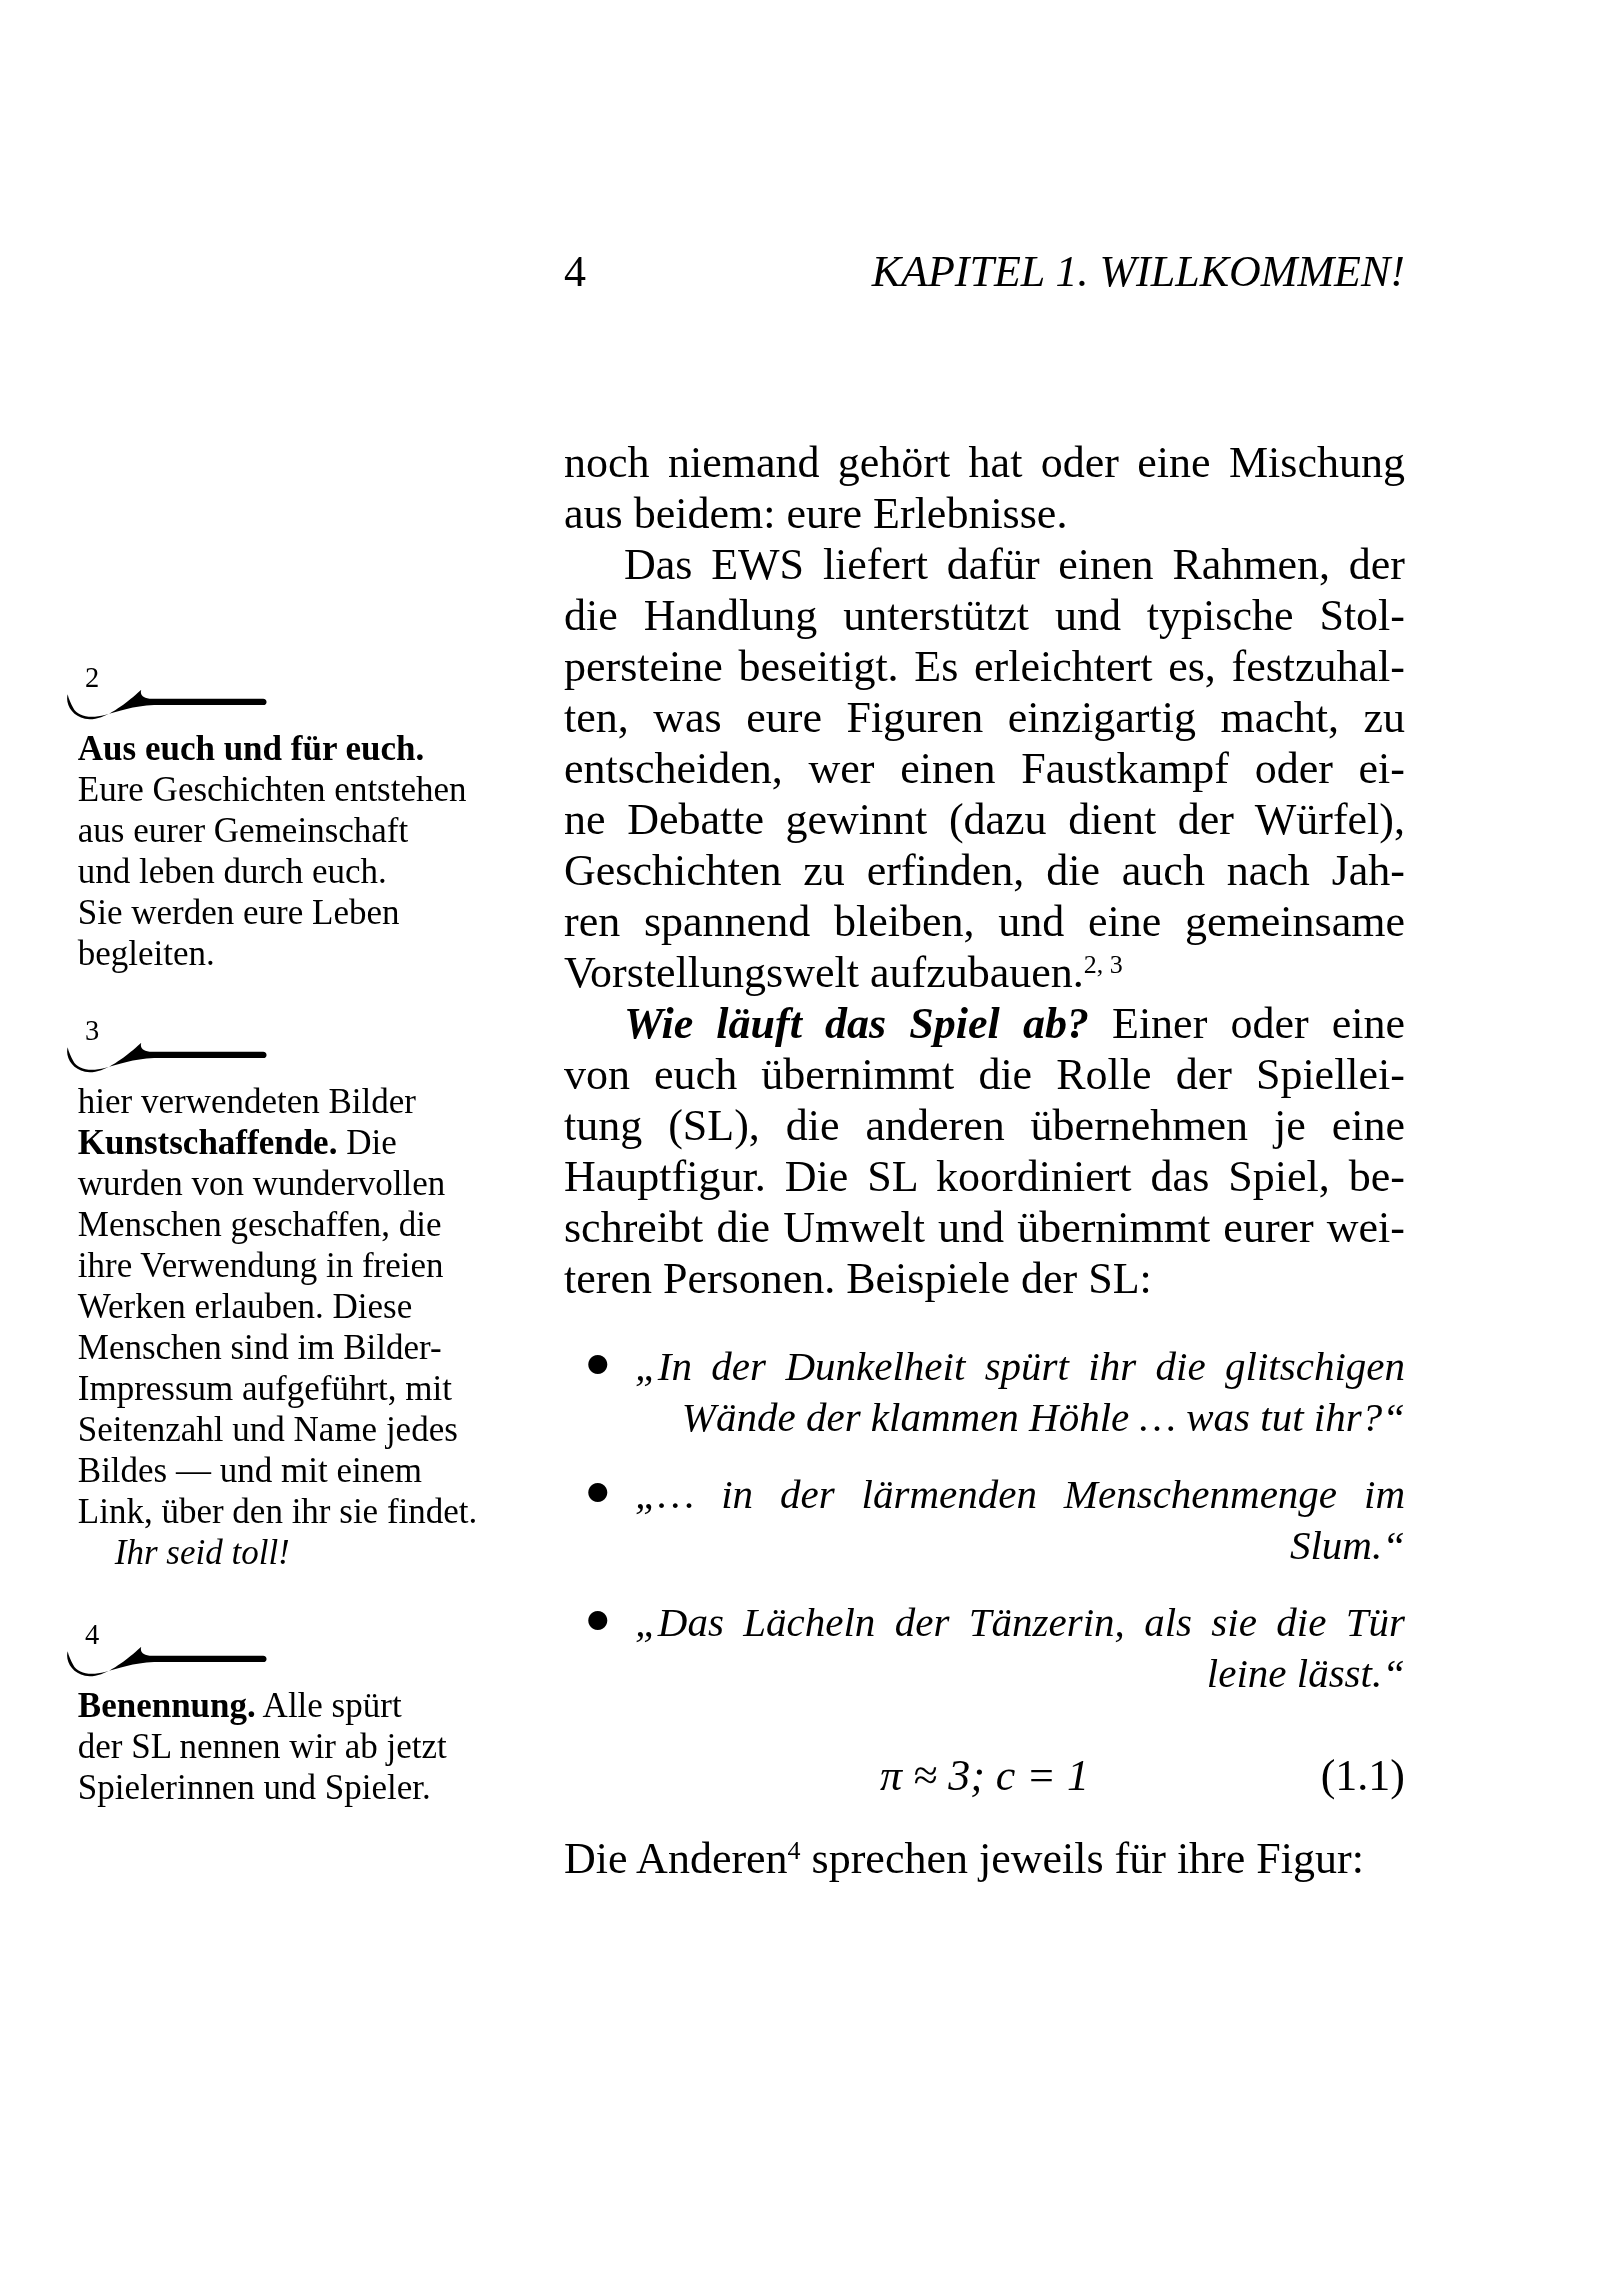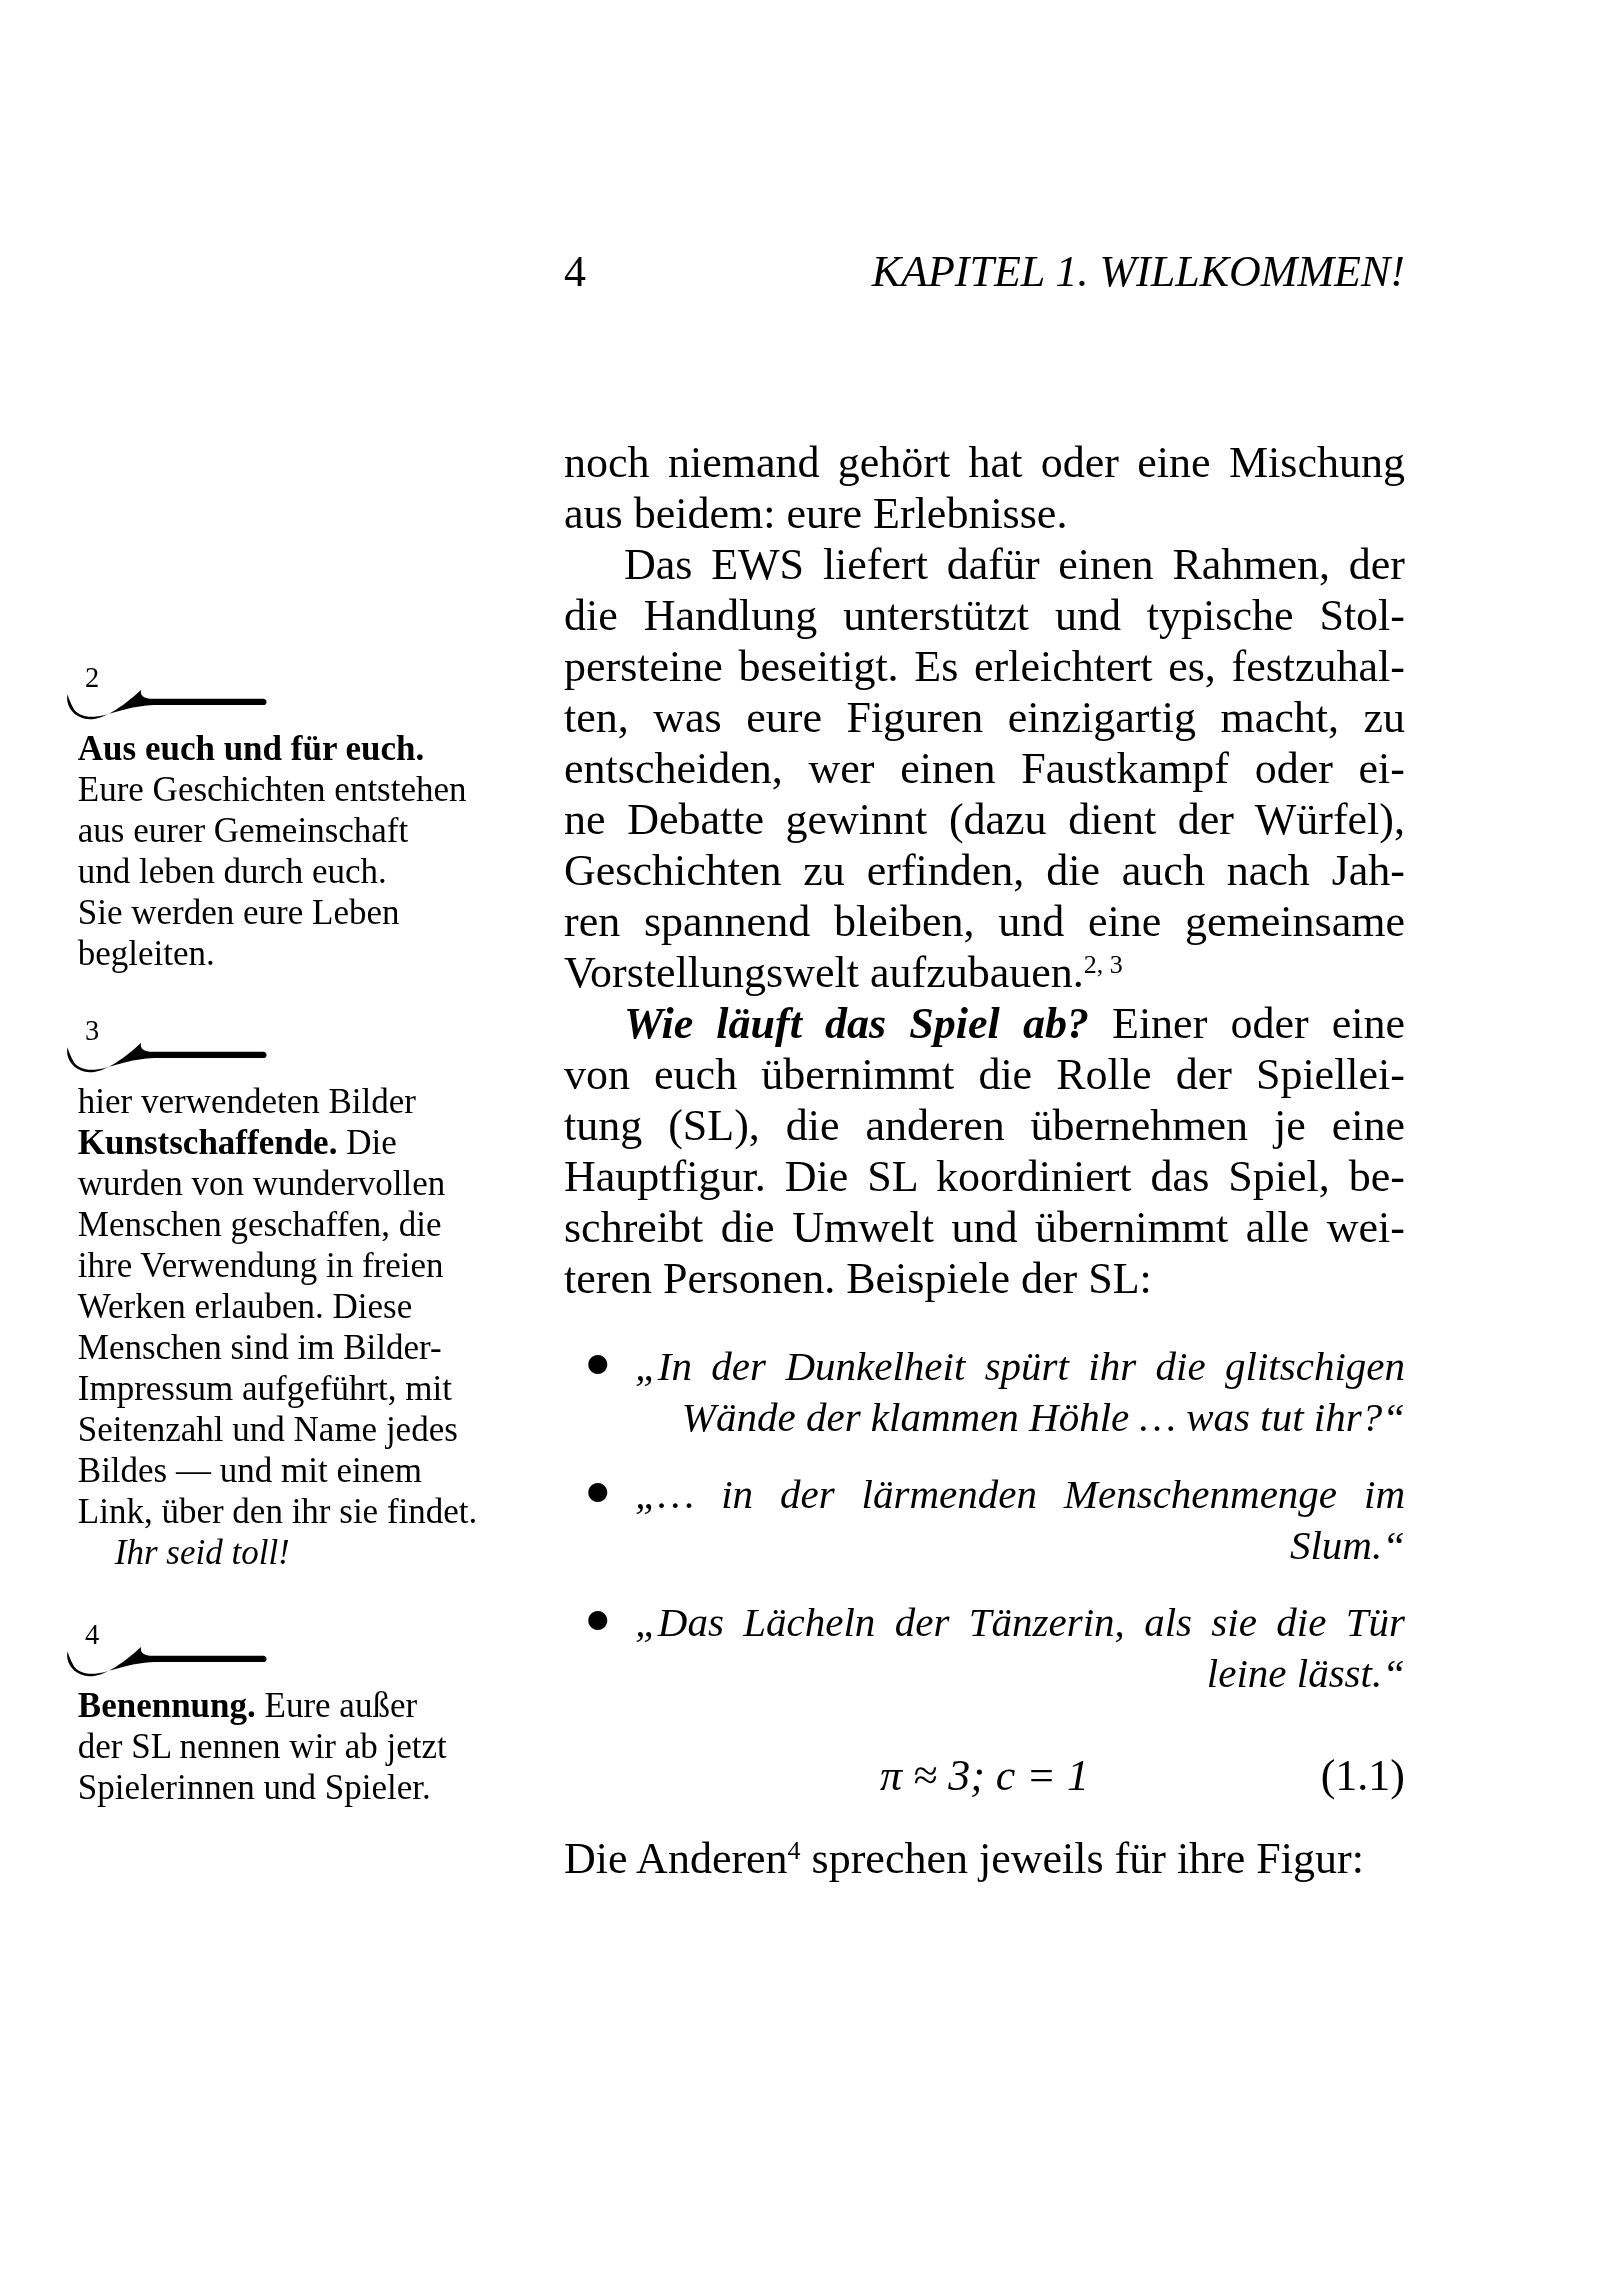--- a/index.html
+++ b/index.html
@@ -130,21 +130,21 @@
     </section>
 
     <section class="margin-note note-pos-4">
       <div class="note-marker">
         <span class="note-number">4</span>
         <svg class="squiggle-icon" viewBox="0 0 460 88" xmlns="http://www.w3.org/2000/svg" aria-hidden="true">
           <path fill="#000" d="M 6 18 C 0 40, 16 66, 44 72 C 80 79, 120 48, 150 24 C 157 18, 163 12, 168 8 C 165 16, 168 26, 186 28 L 436 28 C 446 28, 446 42, 436 42 L 196 42 C 150 44, 118 56, 88 64 C 56 72, 28 68, 18 48 C 13 38, 8 28, 6 18 Z"></path>
         </svg>
       </div>
       <div class="note-text">
-        <div class="mln"><b class="note-heading">Benennung.</b><span> Eure außer</span></div>
+        <div class="mln"><b class="note-heading">Benennung.</b><span> Alle spürt</span></div>
         <div class="mln">der SL nennen wir ab jetzt</div>
         <div class="mln">Spielerinnen und Spieler.</div>
       </div>
     </section>
 
   </aside>
 
   <main class="body-col">
 
     <div class="para">
@@ -162,21 +162,21 @@
       <div class="ln just">Geschichten zu erfinden, die auch nach Jah-</div>
       <div class="ln just">ren spannend bleiben, und eine gemeinsame</div>
       <div class="ln"><span>Vorstellungswelt aufzubauen.</span><sup class="fnref">2, 3</sup></div>
     </div>
 
     <div class="para">
       <div class="ln just indent"><span class="lead">Wie läuft das Spiel ab?</span><span> Einer oder eine</span></div>
       <div class="ln just">von euch übernimmt die Rolle der Spiellei-</div>
       <div class="ln just">tung (SL), die anderen übernehmen je eine</div>
       <div class="ln just">Hauptfigur. Die SL koordiniert das Spiel, be-</div>
-      <div class="ln just">schreibt die Umwelt und übernimmt alle wei-</div>
+      <div class="ln just">schreibt die Umwelt und übernimmt eurer wei-</div>
       <div class="ln">teren Personen. Beispiele der SL:</div>
     </div>
 
     <div class="bullet-list">
       <div class="bullet-item">
         <span class="bullet-icon">●</span>
         <div class="ln just">„In der Dunkelheit spürt ihr die glitschigen</div>
         <div class="ln">Wände der klammen Höhle … was tut ihr?“</div>
       </div>
       <div class="bullet-item">

